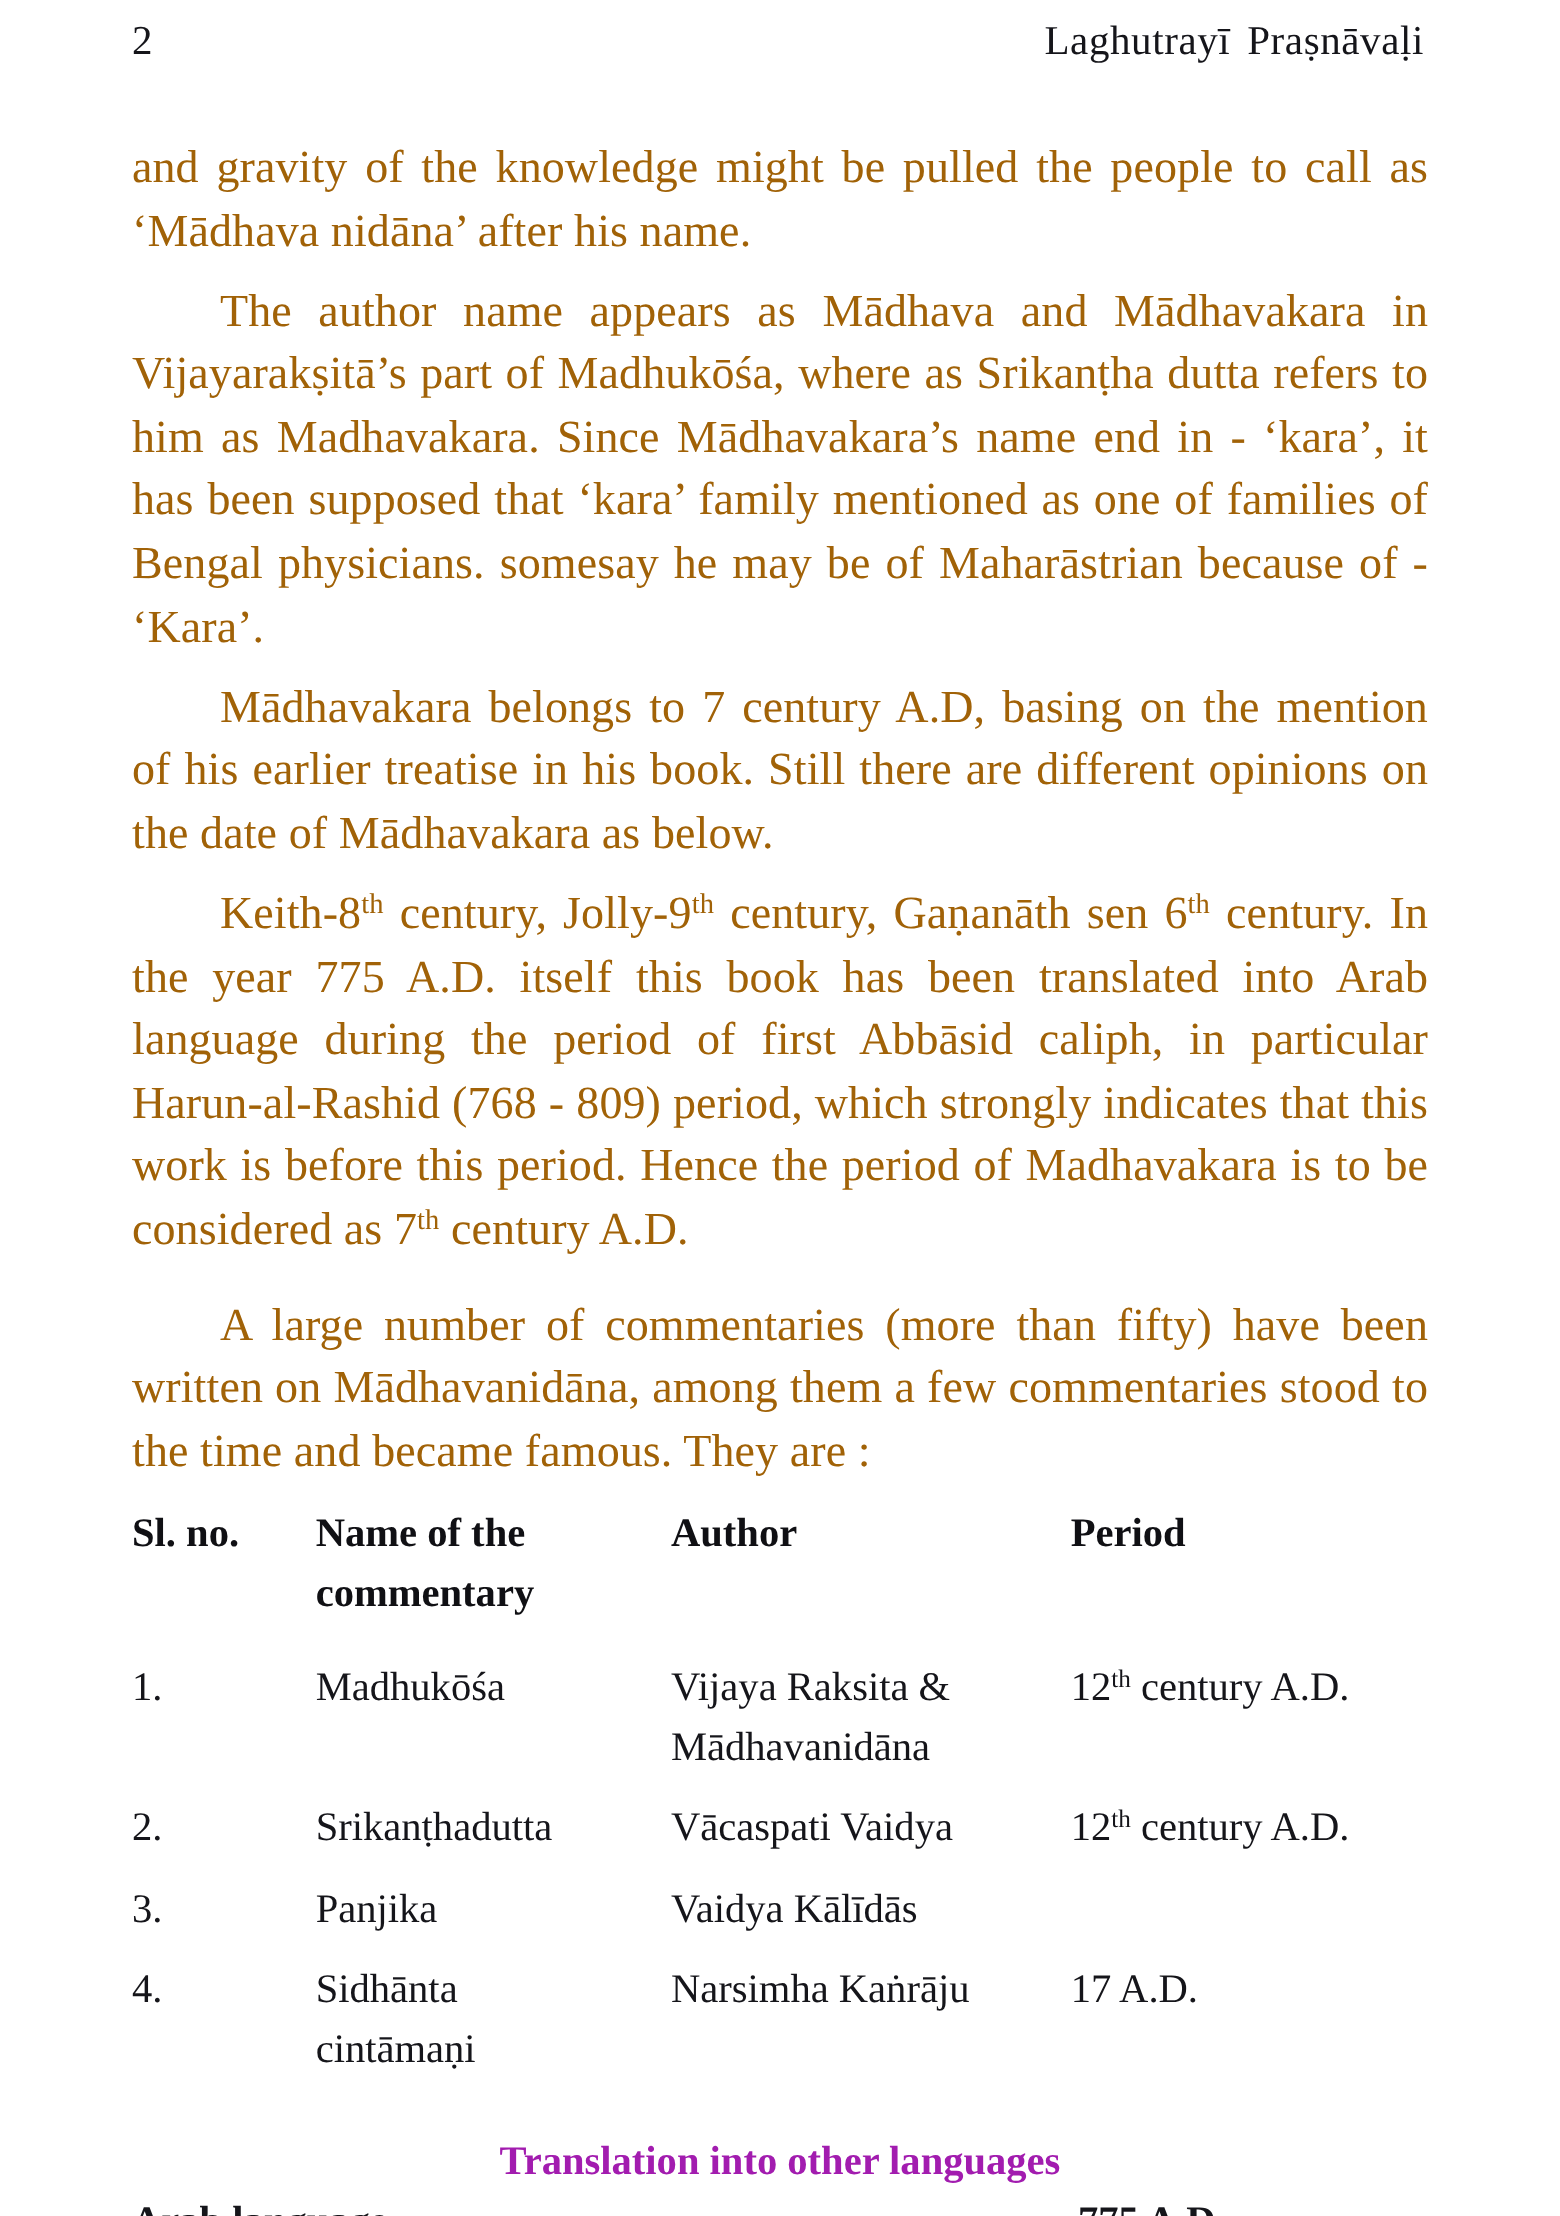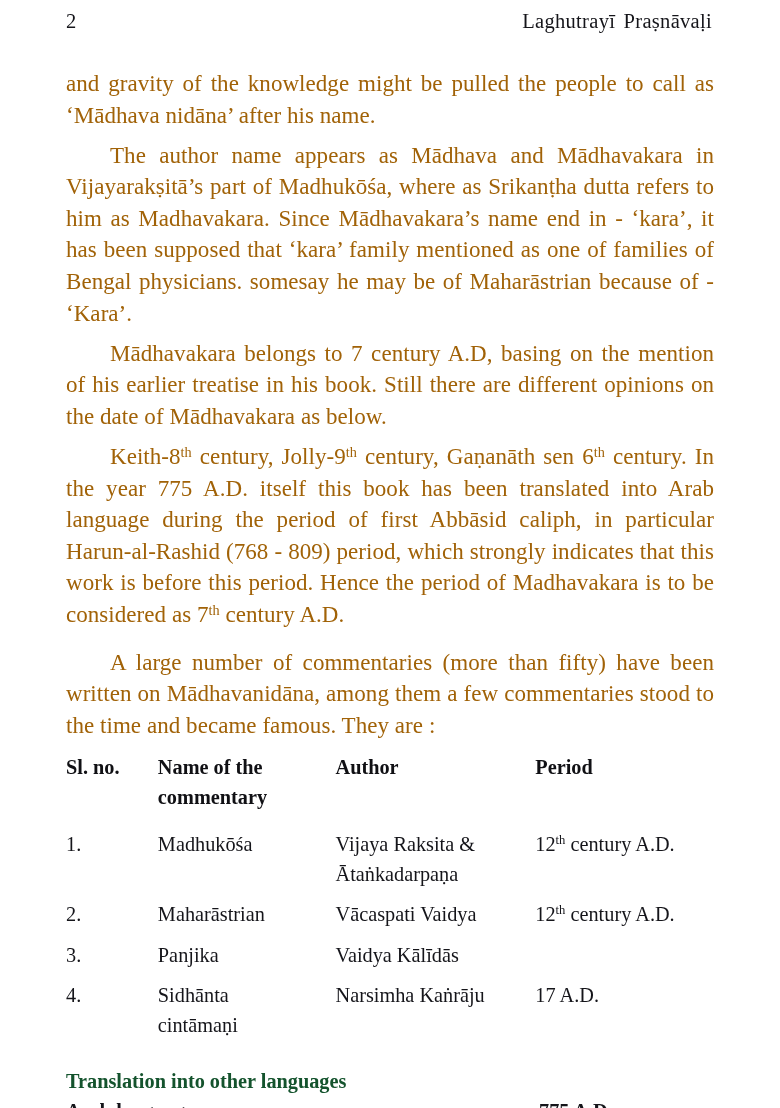--- a/index.html
+++ b/index.html
@@ -96,21 +96,22 @@
   .c-name  { width: 176px; padding-right: 6px; }
   .c-auth  { width: 198px; padding-right: 6px; }
   .c-per   { width: 177px; }
   .rowpad td { padding-top: 16px; }
   .rowpad-sm td { padding-top: 11px; }
   .trans-head {
     margin: 0;
     font-size: 20.3px;
     font-weight: bold;
     line-height: 30px;
-    color: #14532d;
+    color: #a21caf;
+    text-align: center;
   }
   .tbl2 {
     width: 648px;
     border-collapse: collapse;
     font-size: 20.3px;
     line-height: 30px;
     color: #15151a;
   }
   .tbl2 td {
     padding: 0;
@@ -167,28 +168,28 @@
           <th class="c-per">Period</th>
         </tr>
       </thead>
       <tbody>
 
         <tr class="rowpad">
           <td class="c-sl">1.</td>
           <td class="c-name">Madhukōśa</td>
           <td class="c-auth">
             <span>Vijaya Raksita &amp;</span><br>
-            <span>Ātaṅkadarpaṇa</span>
+            <span>Mādhavanidāna</span>
           </td>
           <td class="c-per"><span>12</span><sup class="ord">th</sup><span> century A.D.</span></td>
         </tr>
 
         <tr class="rowpad-sm">
           <td class="c-sl">2.</td>
-          <td class="c-name">Maharāstrian</td>
+          <td class="c-name">Srikanṭhadutta</td>
           <td class="c-auth">Vācaspati Vaidya</td>
           <td class="c-per"><span>12</span><sup class="ord">th</sup><span> century A.D.</span></td>
         </tr>
 
         <tr class="rowpad-sm">
           <td class="c-sl">3.</td>
           <td class="c-name">Panjika</td>
           <td class="c-auth">Vaidya Kālīdās</td>
           <td class="c-per"></td>
         </tr>

